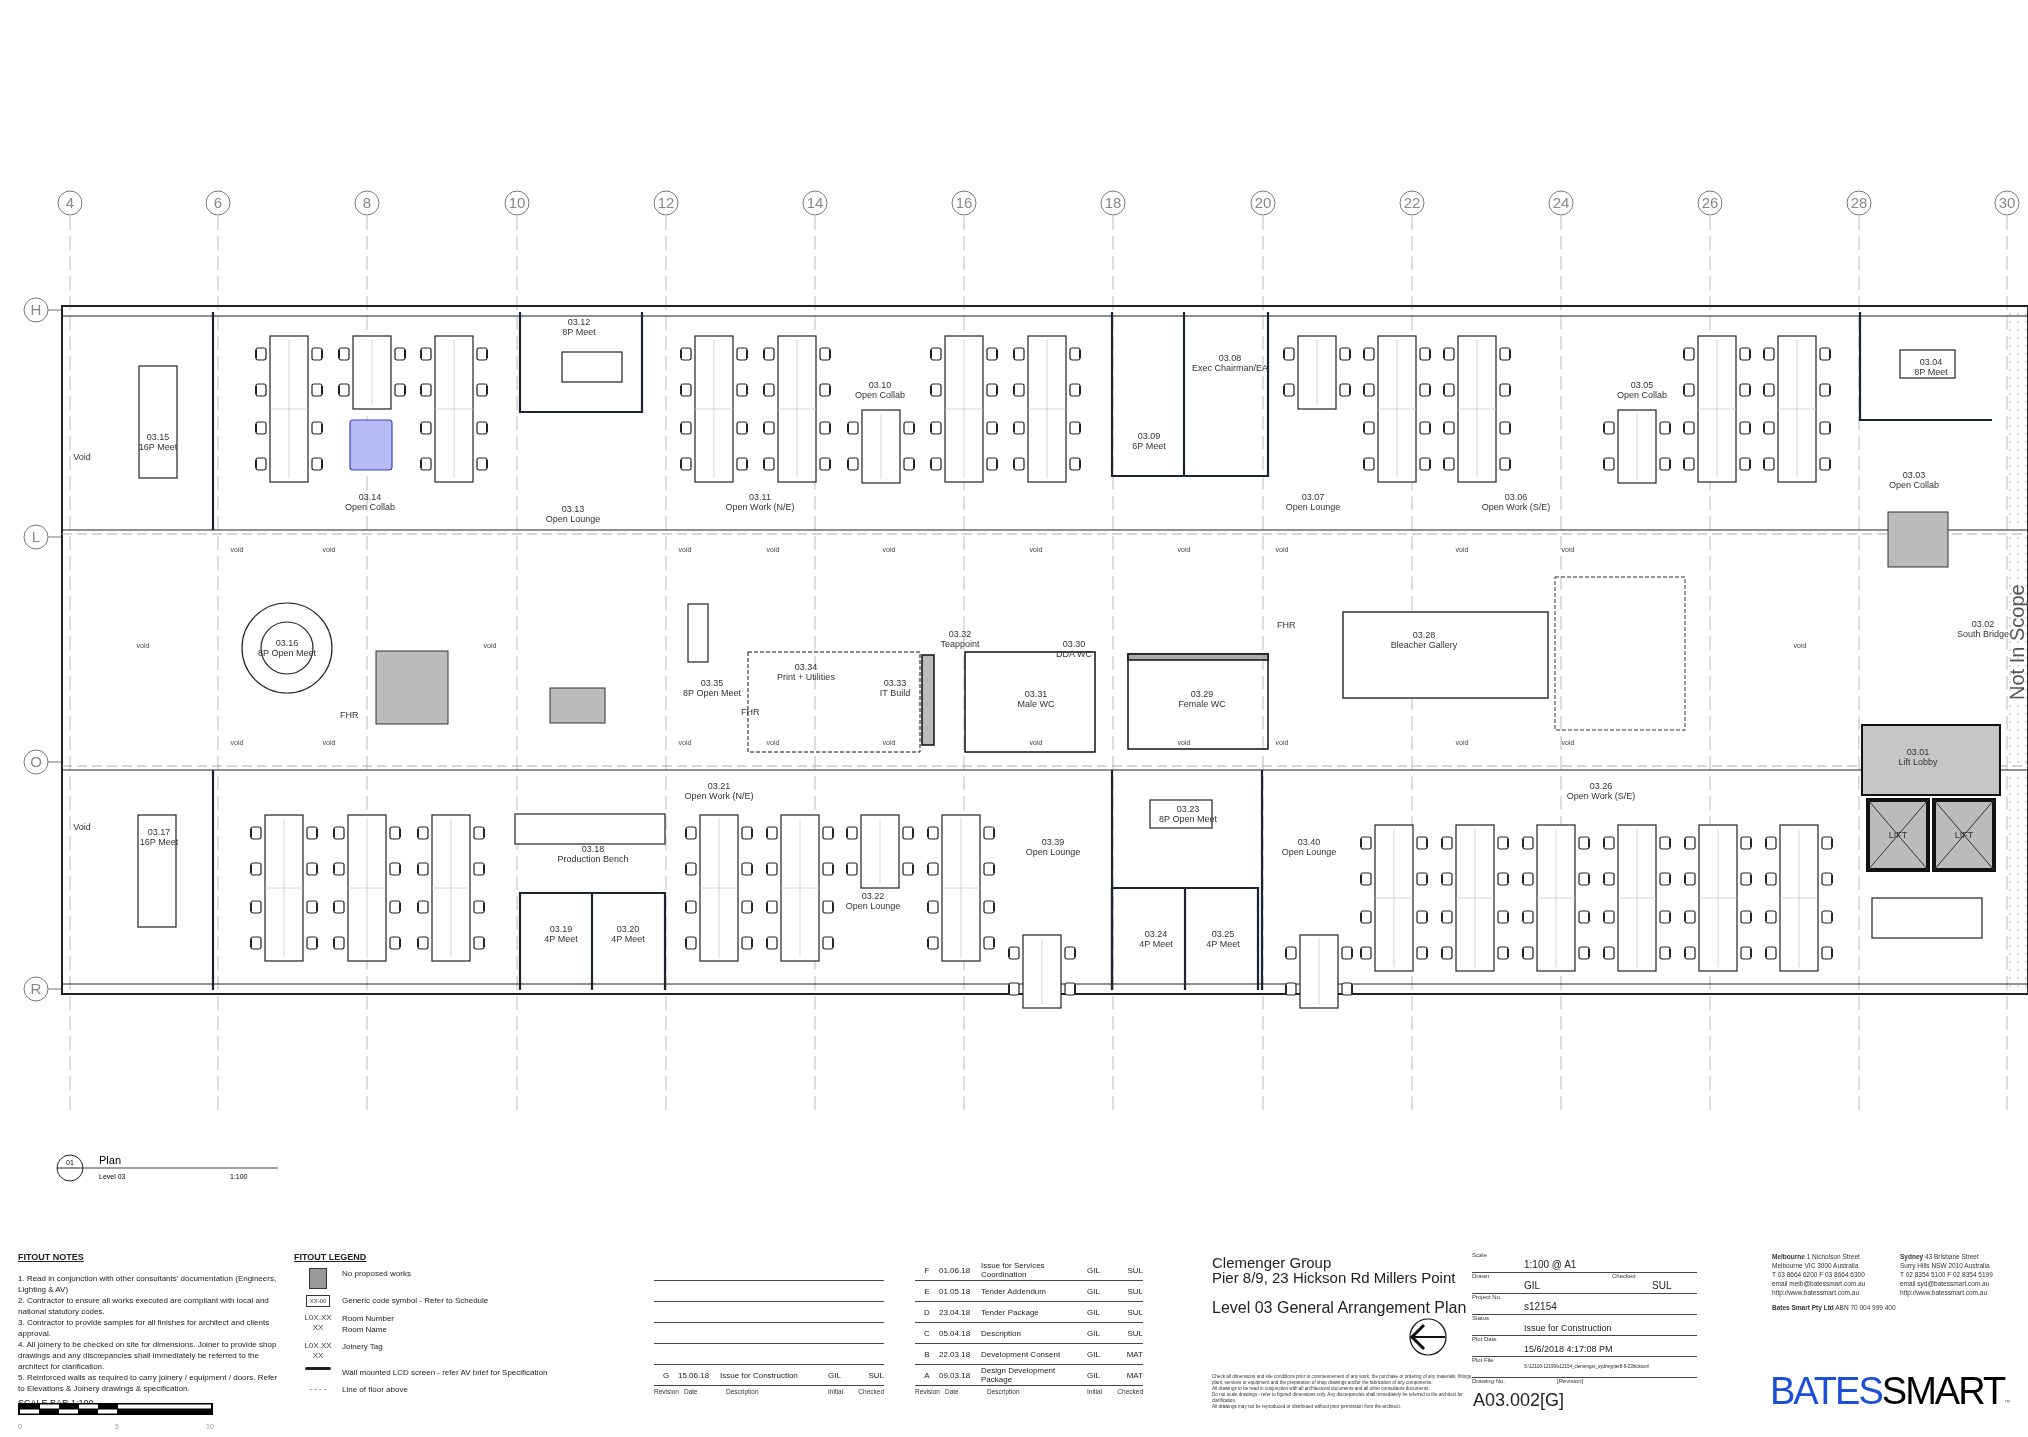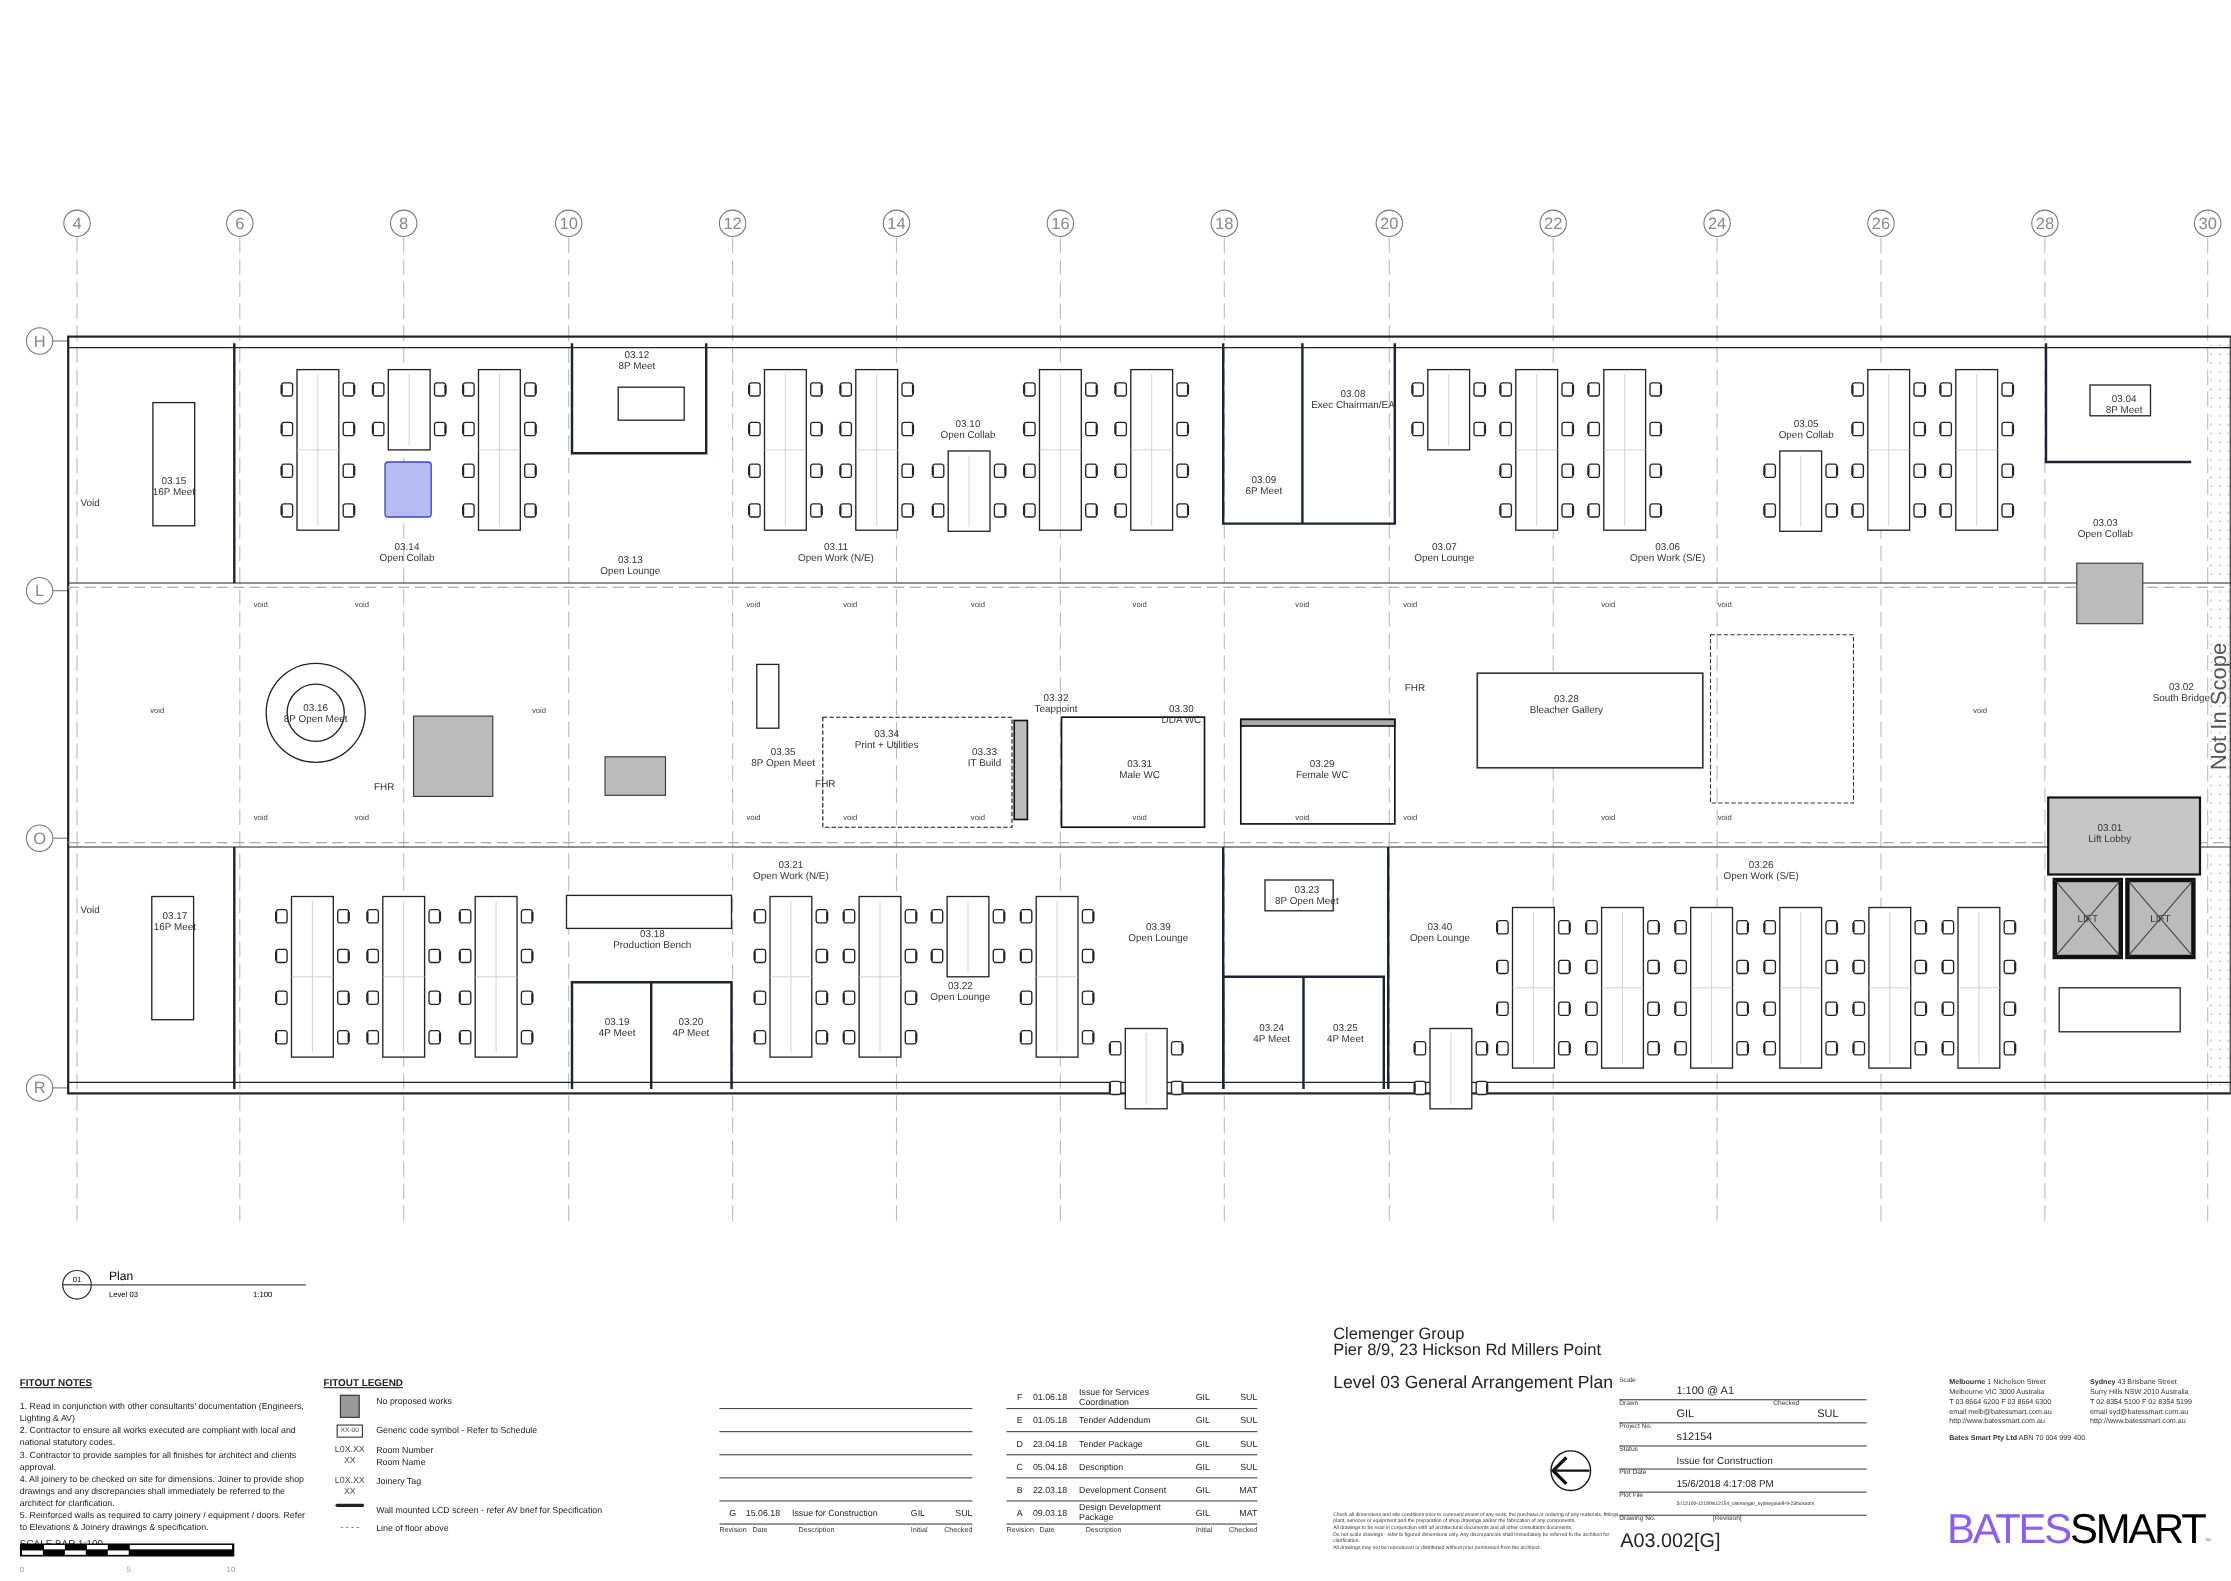--- a/index.html
+++ b/index.html
@@ -18,33 +18,33 @@
   .legend .desc{line-height:11px;}
   .scalebar{position:absolute;left:18px;top:1403px;}
   .revtable{position:absolute;font-size:8px;}
   .revtable .r{height:20px;border-bottom:1.4px solid #444;display:flex;align-items:center;}
   .revtable .c1{width:24px;text-align:center;}
   .revtable .c2{width:42px;}
   .revtable .c3{flex:1;}
   .revtable .c4{width:28px;}
   .revtable .c5{width:28px;text-align:right;}
   .revtable .hdr{font-size:6.5px;color:#333;display:flex;margin-top:2px;}
-  .client{position:absolute;left:1212px;top:1205px;}
+  .client{position:absolute;left:1212px;top:1255px;}
   .client .t1{font-size:15px;line-height:15px;}
   .client .t2{font-size:16px;margin-top:14px;}
   .disclaimer{position:absolute;left:1212px;top:1374px;width:265px;font-size:4.6px;line-height:6px;color:#333;}
   .meta{position:absolute;left:1472px;top:1252px;width:225px;}
   .meta .mr{position:relative;height:20px;border-bottom:1.4px solid #444;}
   .meta .ml{position:absolute;left:0;top:0;font-size:6px;color:#333;}
   .meta .mv{position:absolute;left:52px;bottom:2px;font-size:9px;}
   .meta .mv.big{font-size:10px;}
   .drawno{position:absolute;left:1473px;top:1390px;font-size:18px;}
   .office{position:absolute;top:1252px;font-size:6.5px;line-height:9px;color:#333;}
   .logo{position:absolute;left:1770px;top:1370px;font-size:38px;letter-spacing:-2px;}
-  .logo .b{color:#8b5cf6;}
+  .logo .b{color:#1d4ed8;}
   .logo .s{color:#000000;}
 </style>
 </head>
 <body>
 
 <svg id="plan" viewBox="0 0 2028 1250" xmlns="http://www.w3.org/2000/svg">
   <defs>
     <g id="chair">
       <rect x="-5" y="-6" width="10" height="12" rx="2" fill="#fff" stroke="#222" stroke-width="1.2"></rect>
       <line x1="-5" y1="-4" x2="-5" y2="4" stroke="#222" stroke-width="2"></line>

